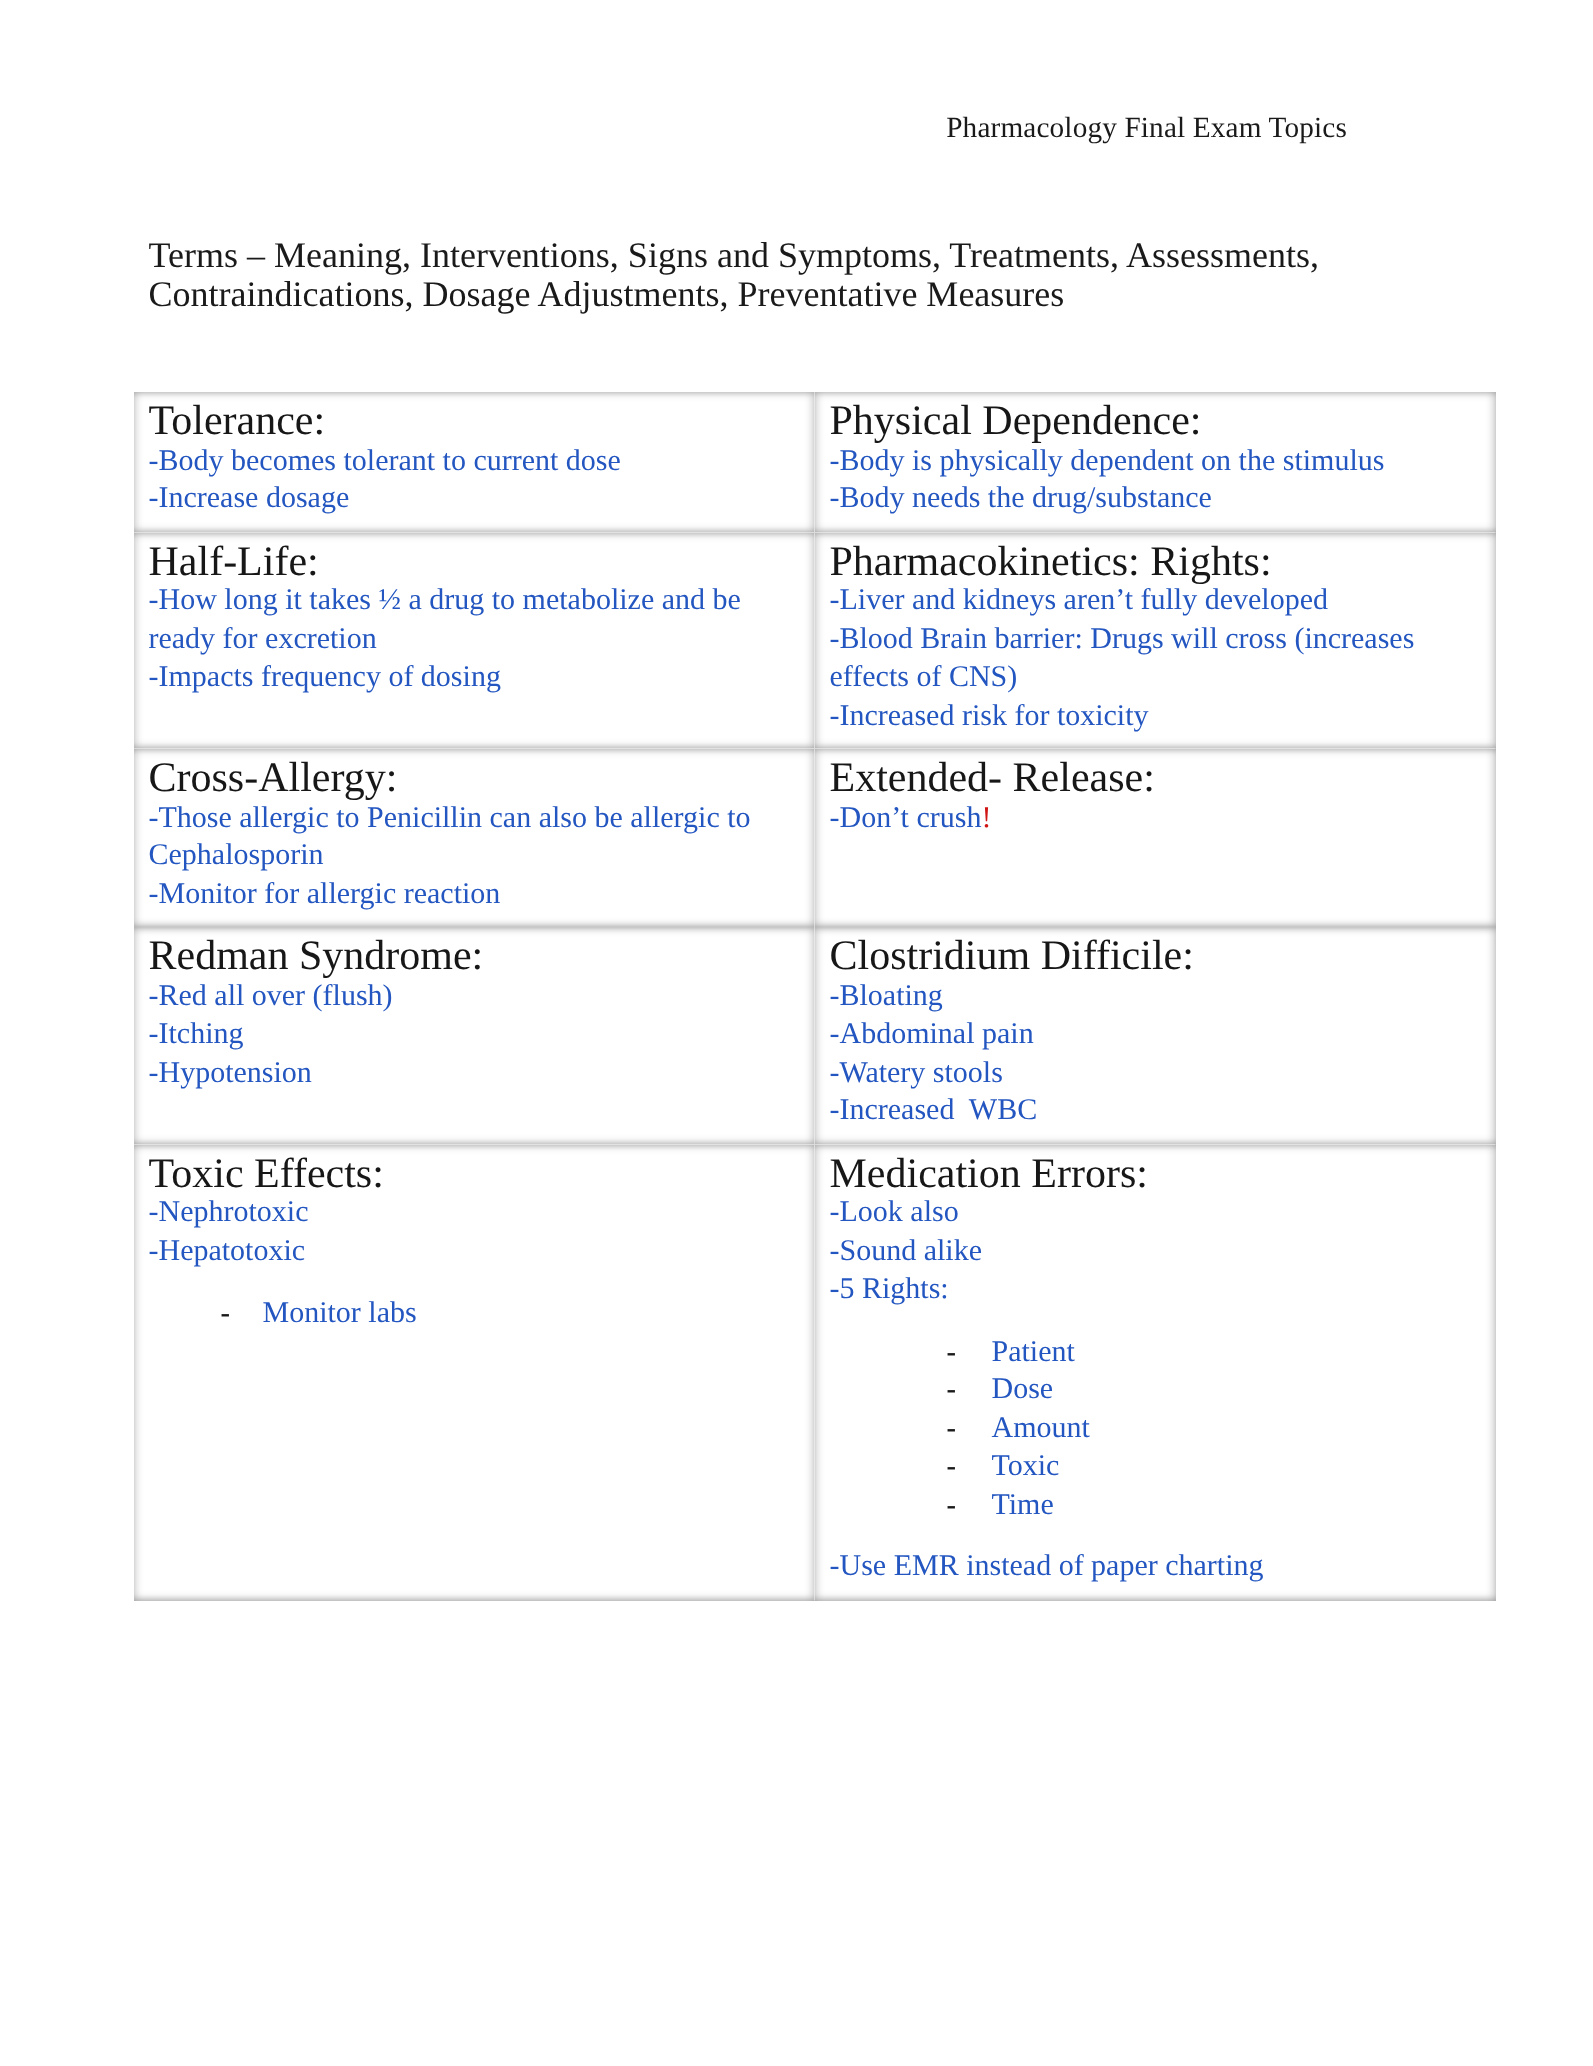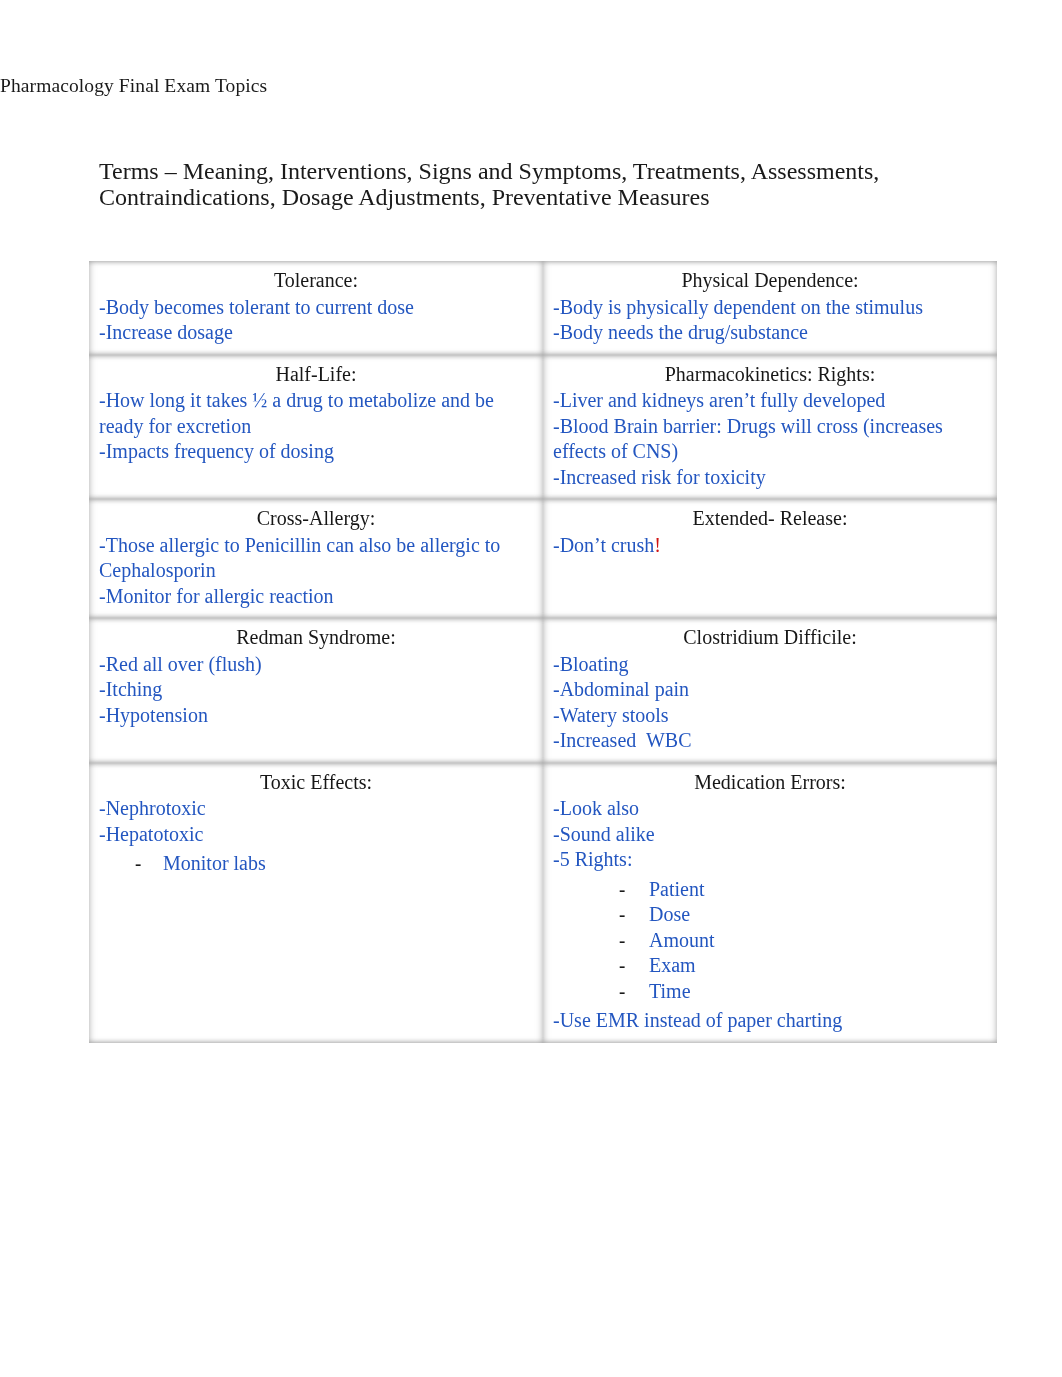--- a/index.html
+++ b/index.html
@@ -23,21 +23,21 @@
     height: 1377px;
     box-sizing: border-box;
   }
 
   
   .doc-title {
     position: absolute;
     top: 74px;
     left: 0;
     width: 898px;
-    text-align: left;
+    text-align: right;
     font-size: 19.5px;
     line-height: 24px;
     color: #1a1a1a;
     letter-spacing: 0.1px;
   }
 
   .intro {
     position: absolute;
     top: 158px;
     left: 99px;
@@ -72,42 +72,41 @@
       inset 0 5px 5px -4px rgba(150,150,150,0.78),
       inset 0 -5px 5px -4px rgba(150,150,150,0.78),
       inset 5px 0 6px -4px rgba(150,150,150,0.60),
       inset -5px 0 6px -4px rgba(150,150,150,0.60);
   }
 
   table.topics td.left  { width: 434px; }
   table.topics td.right { width: 434px; }
 
   .term {
-    font-size: 20px;
+    font-size: 28px;
     line-height: 25.5px;
     color: #171717;
     margin: 0 0 1px 0;
     white-space: pre-wrap;
-    text-align: center;
   }
 
   .line {
     font-size: 20px;
     line-height: 25.5px;
     color: #2356c0;
     margin: 0;
     white-space: pre-wrap;
     font-family: Liberation Serif, serif;
   }
 
   .line .bang { color: #d01414; }
 
   ul.sub {
     list-style: none;
-    margin: 4px;
+    margin: 16px;
     padding: 0;
   }
   ul.sub > li {
     position: relative;
     font-size: 20px;
     line-height: 25.5px;
     color: #2356c0;
     padding-left: 60px;
     margin: 0;
   }
@@ -216,21 +215,21 @@
           </td>
           <td class="right">
             <div class="term">Medication Errors:</div>
             <div class="line">-Look also</div>
             <div class="line">-Sound alike</div>
             <div class="line">-5 Rights:</div>
             <ul class="sub deep">
               <li>Patient</li>
               <li>Dose</li>
               <li>Amount</li>
-              <li>Exam</li>
+              <li>Toxic</li>
               <li>Time</li>
             </ul>
             <div class="line">-Use EMR instead of paper charting</div>
           </td>
         </tr>
 
       </tbody>
     </table>
   </div>
 

